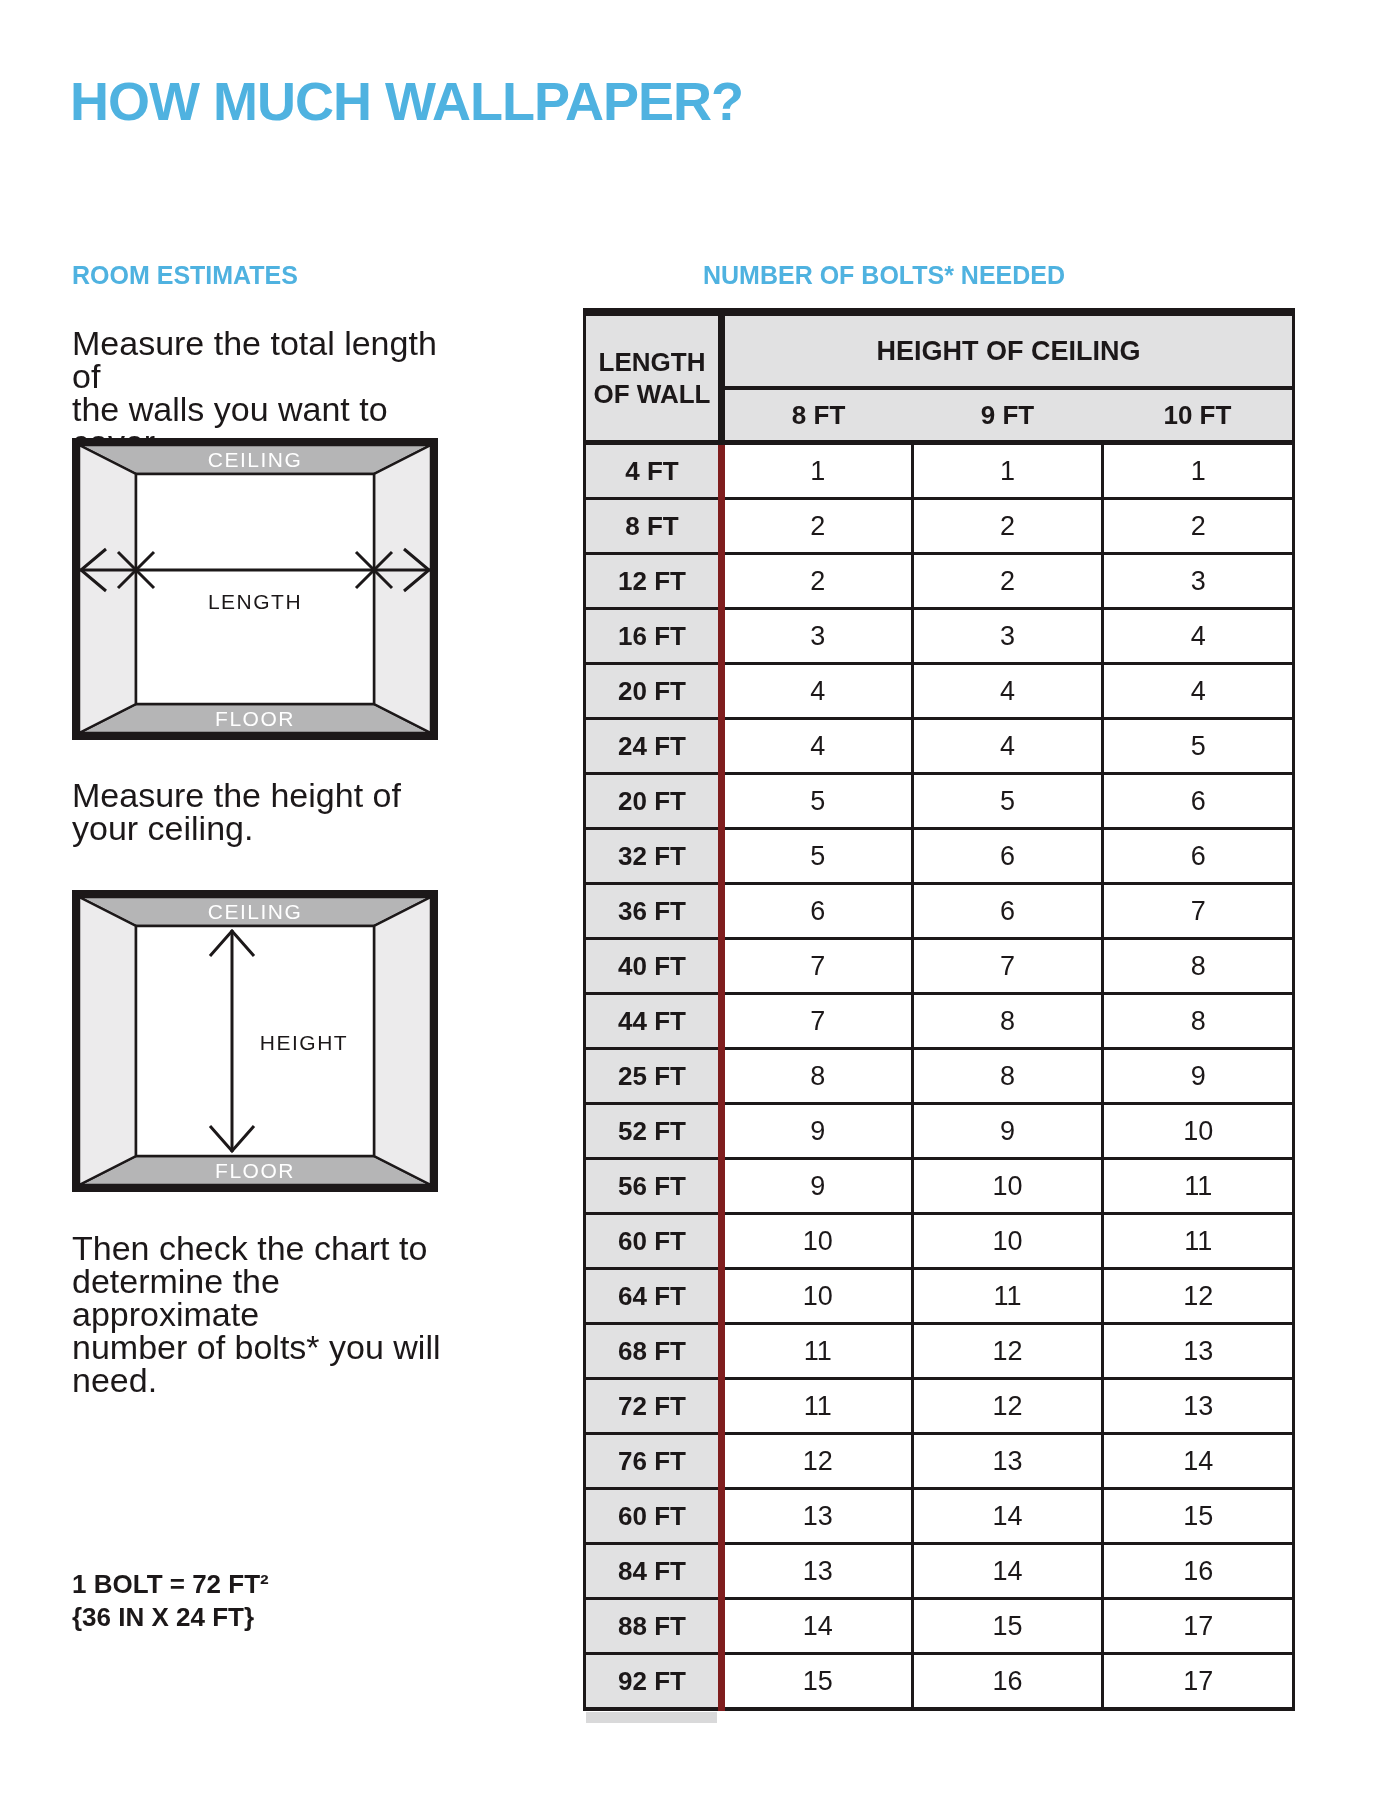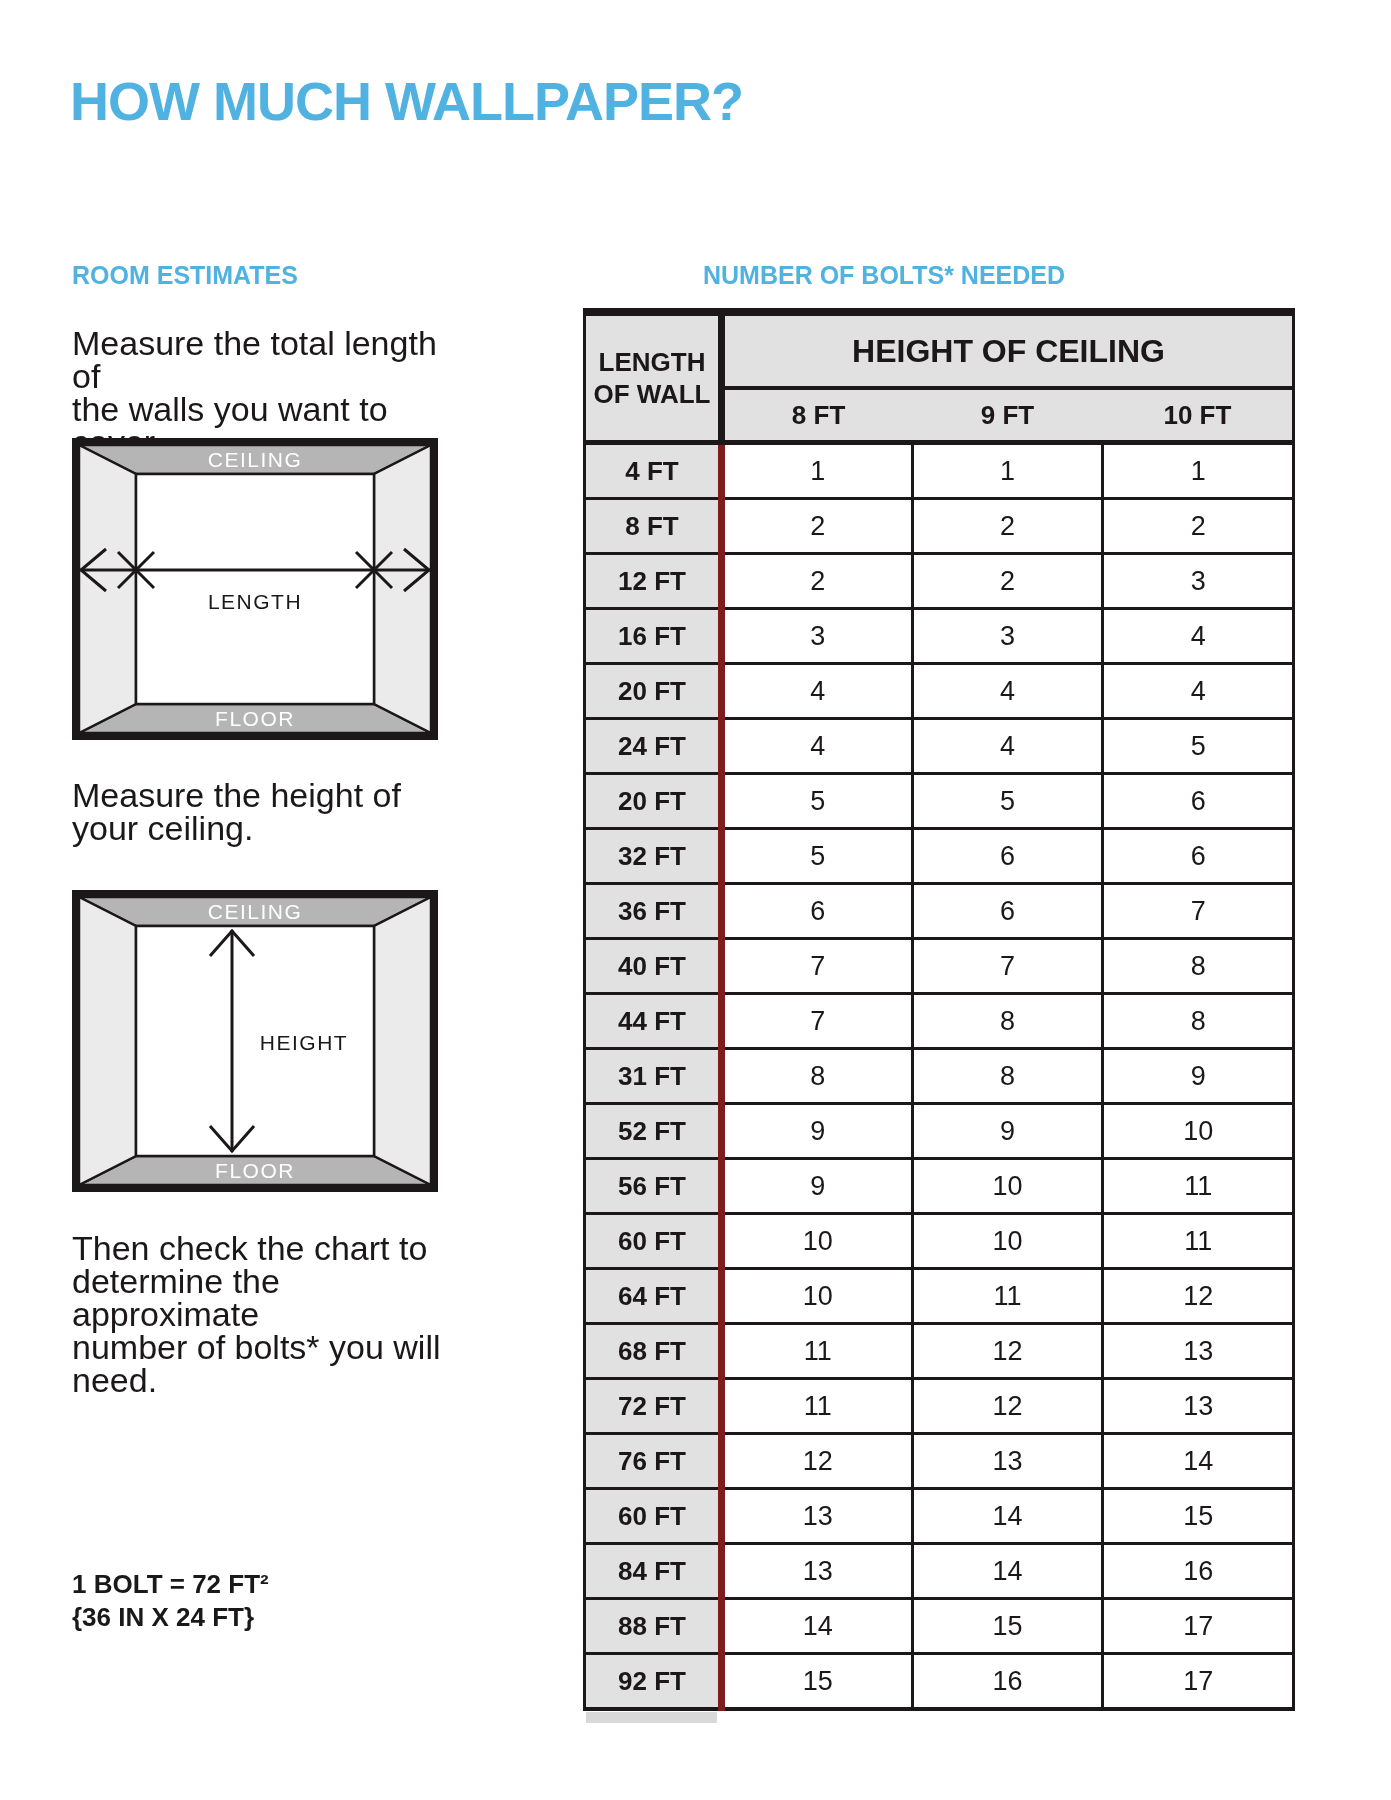--- a/index.html
+++ b/index.html
@@ -40,21 +40,21 @@
     border-collapse:collapse; table-layout:fixed;
     border-top:8px solid #1c1819; border-left:3px solid #1c1819;
     border-right:3px solid #1c1819; border-bottom:4px solid #1c1819;
   }
   #bolts-table th, #bolts-table td { padding:0; vertical-align:middle; text-align:center; }
   .cell-rowhead {
     background:#e1e1e2; font-size:26px; font-weight:bold; line-height:32px;
     white-space:pre-line; border:none; border-right:7px solid #1c1819; border-bottom:5px solid #1c1819;
   }
   .cell-group {
-    background:#e1e1e2; font-size:32px; font-weight:bold; height:70px;
+    background:#e1e1e2; font-size:27px; font-weight:bold; height:70px;
     border:none; border-bottom:4px solid #1c1819;
   }
   .cell-colhead {
     background:#e1e1e2; font-size:26px; font-weight:bold; height:50px;
     border:none; border-bottom:5px solid #1c1819;
   }
   .cell-label {
     background:#e1e1e2; font-size:26px; font-weight:bold; height:52px;
     border:3px solid #1c1819; border-right:7px solid #7f1d1d; border-left:none;
   }
@@ -208,21 +208,21 @@
           <td class="cell-val">7</td>
           <td class="cell-val">8</td>
         </tr>
         <tr>
           <th class="cell-label">44 FT</th>
           <td class="cell-val">7</td>
           <td class="cell-val">8</td>
           <td class="cell-val">8</td>
         </tr>
         <tr>
-          <th class="cell-label">31 FT</th>
+          <th class="cell-label">25 FT</th>
           <td class="cell-val">8</td>
           <td class="cell-val">8</td>
           <td class="cell-val">9</td>
         </tr>
         <tr>
           <th class="cell-label">52 FT</th>
           <td class="cell-val">9</td>
           <td class="cell-val">9</td>
           <td class="cell-val">10</td>
         </tr>

